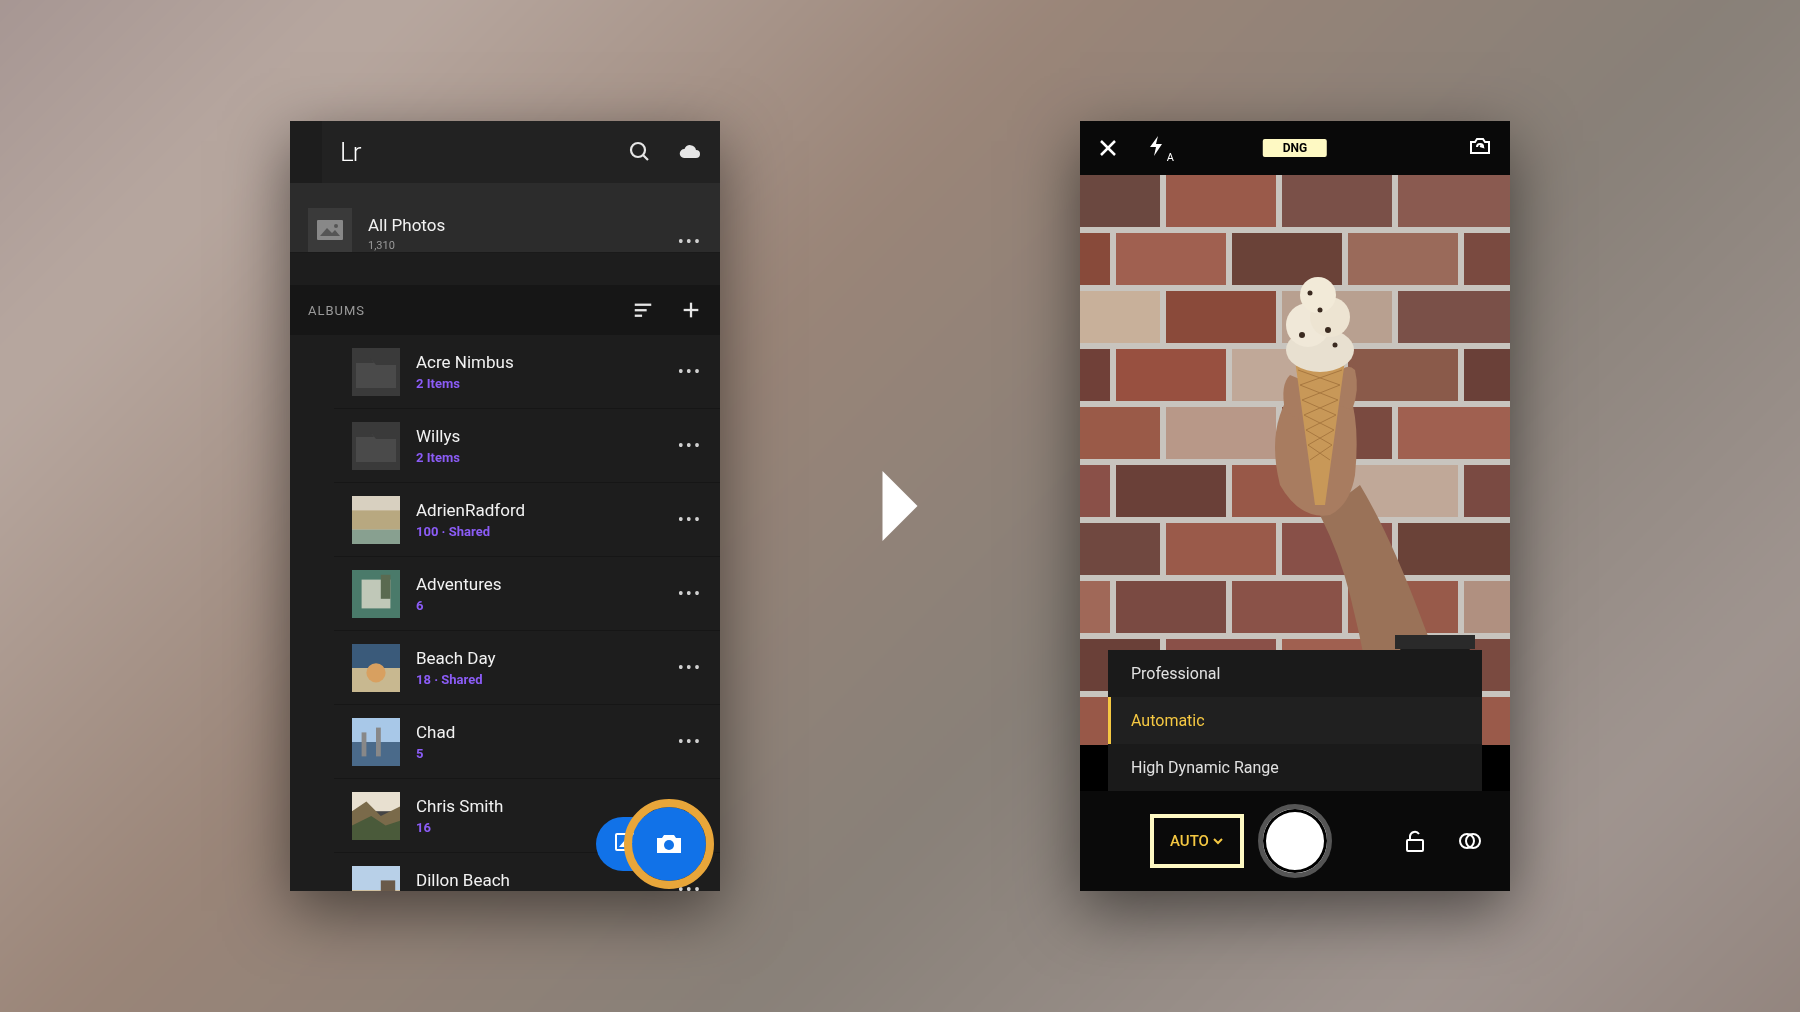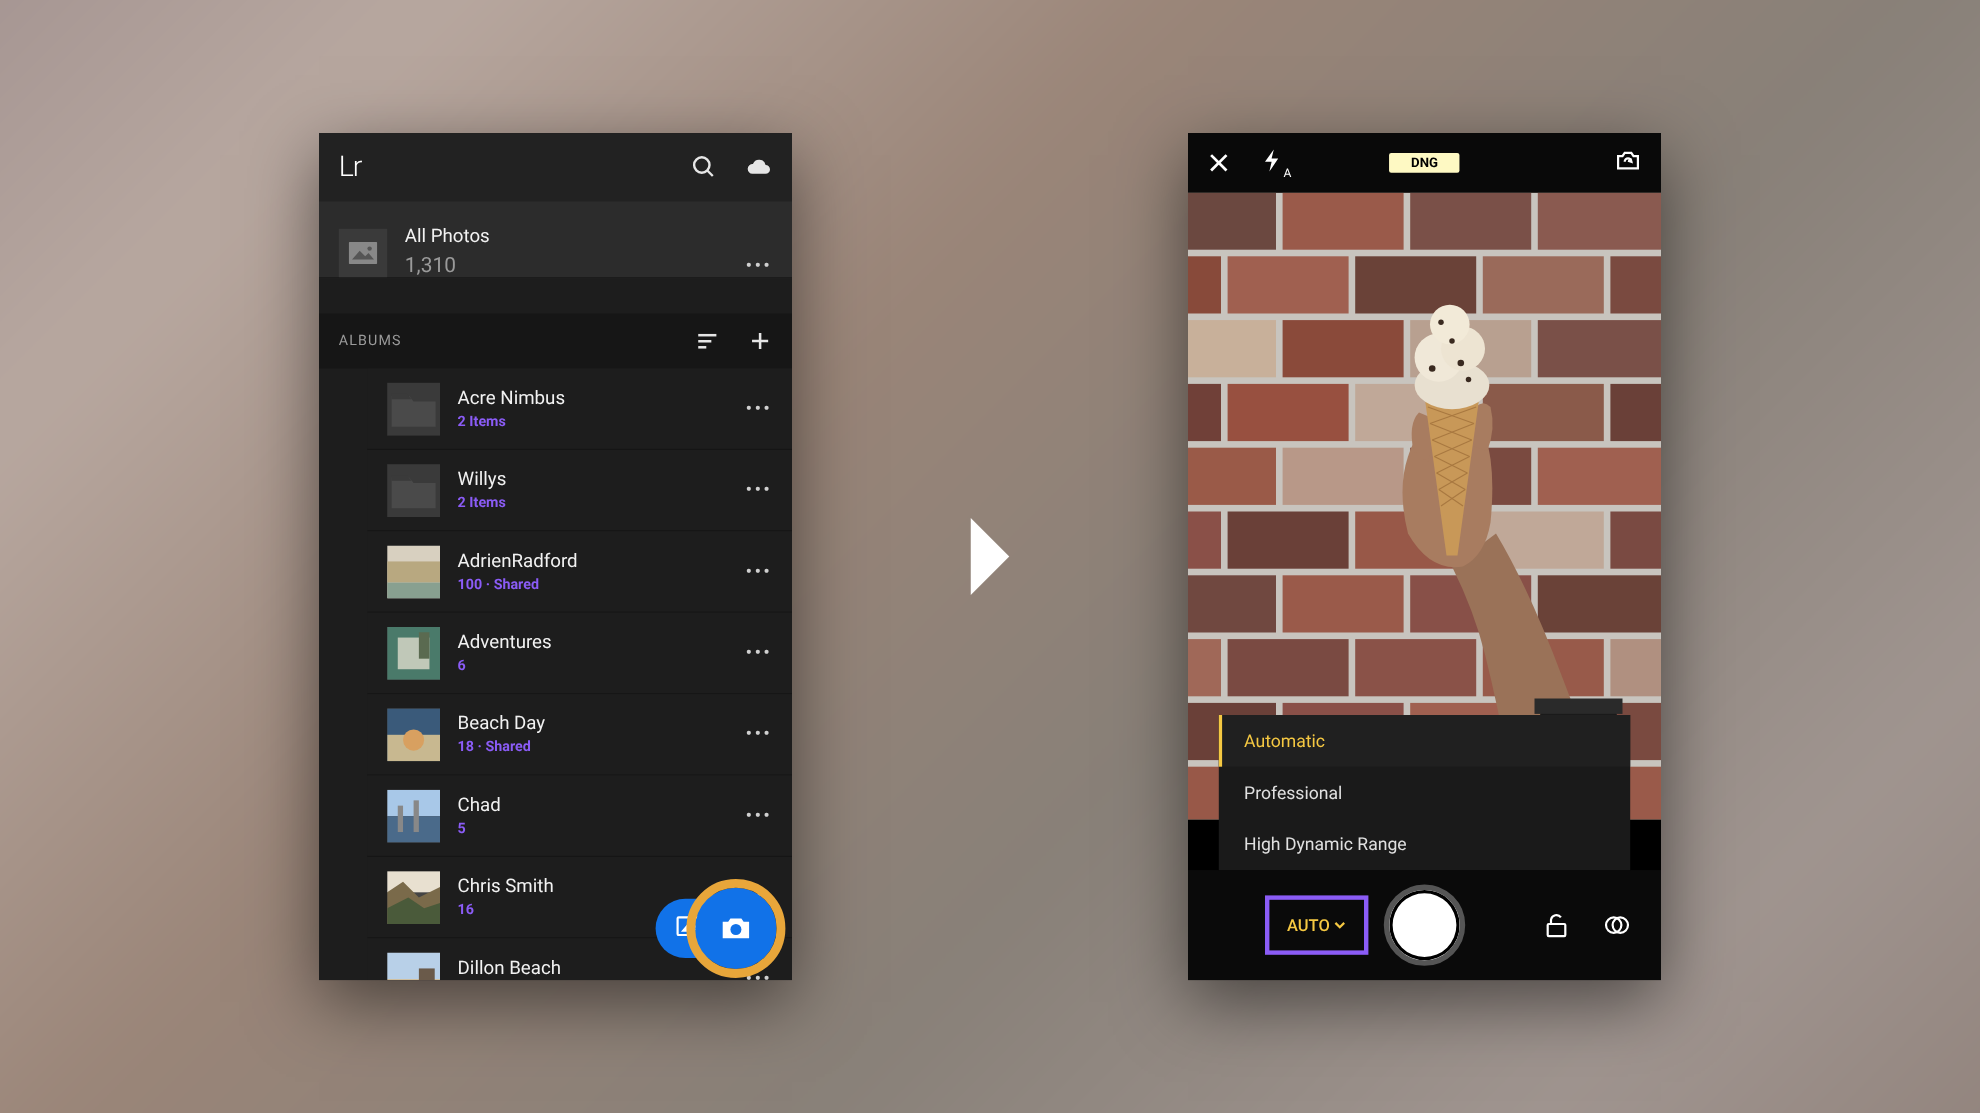--- a/index.html
+++ b/index.html
@@ -49,20 +49,21 @@
     z-index: 3;
   }
 
   
   .lr-header {
     height: 62px;
     display: flex;
     align-items: center;
     padding: 0 18px;
     background: #222;
+    margin-left: 32px;
   }
   .lr-logo { color: #fff; font-size: 26px; font-weight: 300; letter-spacing: -1px; }
   .lr-header-right { margin-left: auto; display: flex; gap: 26px; }
   .lr-icon { width: 24px; height: 24px; color: #e6e6e6; }
 
   .all-photos {
     height: 70px;
     background: #2c2c2c;
     display: flex;
     align-items: flex-end;
@@ -71,21 +72,21 @@
     border-bottom: 1px solid #1a1a1a;
   }
   .thumb-box {
     width: 44px; height: 44px;
     background: #3a3a3a;
     display: flex;
     align-items: center;
     justify-content: center;
   }
   .all-photos .info .title { color: #f2f2f2; font-size: 17px; }
-  .all-photos .info .count { color: #9a9a9a; font-size: 19px; margin-top: 4px; }
+  .all-photos .info .count { color: #9a9a9a; font-size: 11px; margin-top: 4px; }
   .dots { margin-left: auto; color: #d0d0d0; font-size: 18px; letter-spacing: 2px; }
 
   .albums-header {
     height: 50px;
     display: flex;
     align-items: center;
     padding: 0 18px;
     background: #161616;
     margin-top: 32px;
   }
@@ -220,21 +221,21 @@
     background: #0a0a0a;
     display: flex;
     align-items: center;
     justify-content: center;
     z-index: 5;
   }
   .auto-btn {
     position: absolute;
     left: 70px;
     padding: 14px 16px;
-    border: 4px solid #8b5cf6;
+    border: 4px solid #fef9c3;
     color: #f5c842;
     font-size: 15px;
     font-weight: 500;
     background: #0a0a0a;
     display: flex;
     align-items: center;
     gap: 3px;
   }
   .shutter {
     width: 74px; height: 74px;
@@ -586,22 +587,22 @@
           <circle cx="222" cy="160" r="3" fill="#3a2a20"></circle>
             <circle cx="248" cy="155" r="3" fill="#3a2a20"></circle>
           <circle cx="240" cy="135" r="2.5" fill="#3a2a20"></circle>
             <circle cx="230" cy="118" r="2.5" fill="#3a2a20"></circle>
           <circle cx="255" cy="170" r="2.5" fill="#3a2a20"></circle>
         </g>
       </svg>
     </div>
 
     <div class="mode-menu">
+      <div class="mode-item">Professional</div>
       <div class="mode-item active">Automatic</div>
-      <div class="mode-item">Professional</div>
       <div class="mode-item">High Dynamic Range</div>
     </div>
 
     <div class="cam-bottom">
       <div class="auto-btn">
         <span>AUTO</span>
         <svg width="12" height="12" viewBox="0 0 12 12" fill="none" stroke="#f5c842" stroke-width="2">
             <polyline points="2,4 6,8 10,4"></polyline>
           </svg>
       </div>

